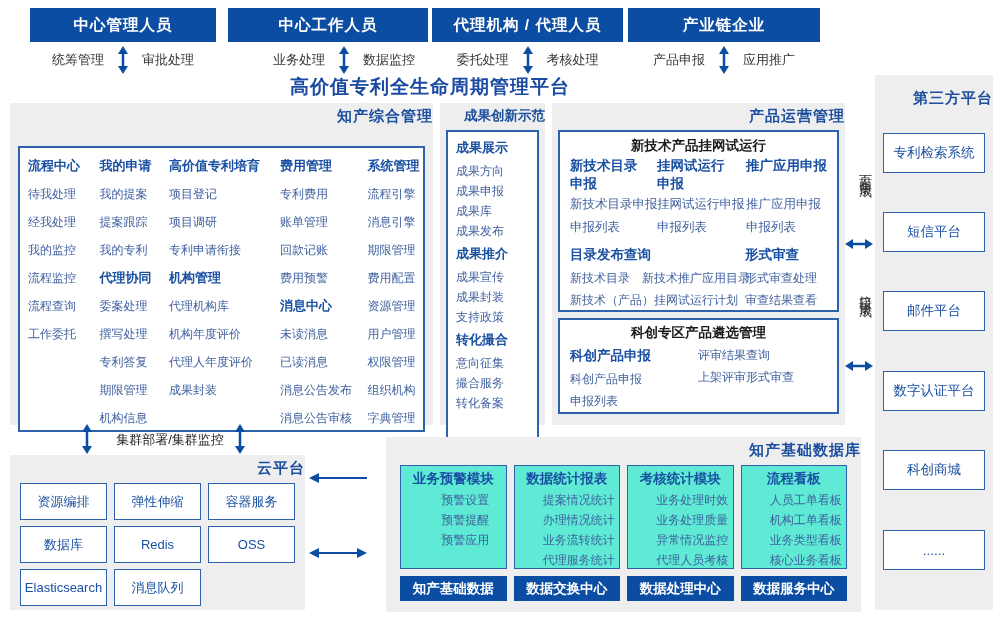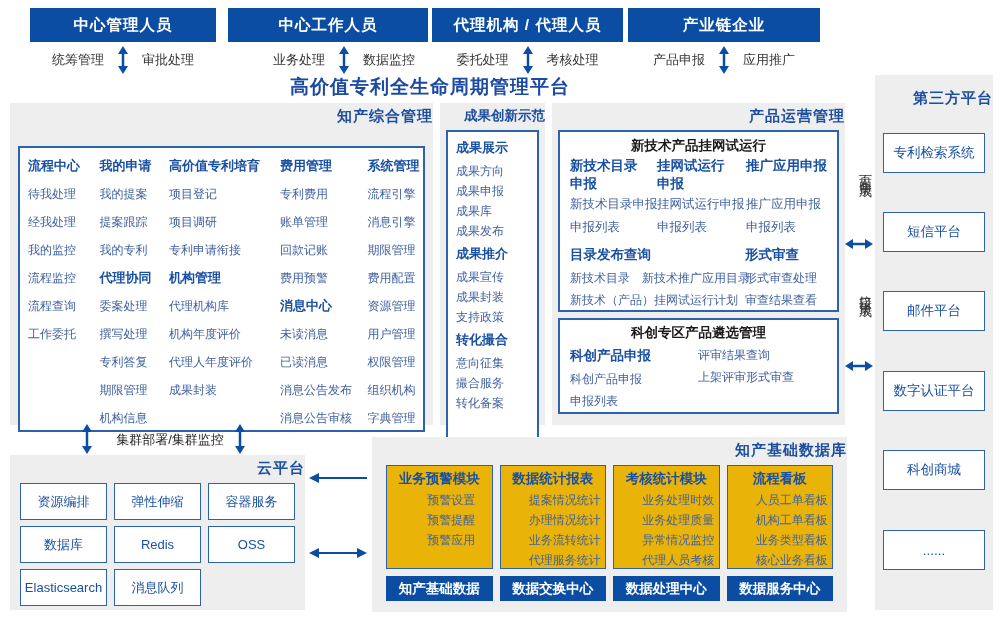--- a/index.html
+++ b/index.html
@@ -77,23 +77,23 @@
   .cluster-label { position:absolute; top:431px; left:100px; width:140px; text-align:center;
     font-size:13px; color:#222; white-space:nowrap; }
 
   
   .panel-cloud { left:10px; top:455px; width:295px; height:155px; }
   .cloud-grid { display:grid; grid-template-columns:repeat(3,1fr); gap:6px 7px; margin:2px 10px 0; }
   .cloud-cell { height:37px; background:#fff; border:1.5px solid #2f62ad; color:#1a50a2;
     font-size:13px; display:flex; align-items:center; justify-content:center; white-space:nowrap; overflow:hidden; }
 
   
-  .panel-db { left:372px; top:437px; width:475px; height:175px; }
+  .panel-db { left:386px; top:437px; width:475px; height:175px; }
   .db-modules { display:flex; gap:7px; margin:2px 14px 0; }
-  .db-module { flex:1; background:#eab308; border:1.5px solid #2f62ad; height:104px; text-align:center; padding-top:2px; overflow:hidden; }
+  .db-module { flex:1; background:#5eead4; border:1.5px solid #2f62ad; height:104px; text-align:center; padding-top:2px; overflow:hidden; }
   .db-hdr { font-weight:bold; color:#1a50a2; font-size:13.5px; line-height:22px; white-space:nowrap; }
   .db-item { color:#40619f; font-size:12px; line-height:20px; white-space:nowrap;margin-left:24px; }
   .db-centers { display:flex; gap:7px; margin:7px 14px 0; }
   .db-center { flex:1; height:25px; background:#0b4da2; color:#fff; font-weight:bold; font-size:13.5px;
     display:flex; align-items:center; justify-content:center; white-space:nowrap; }
 
   .abs { position:absolute; }
   svg { display:block; }
 </style>
 </head>

